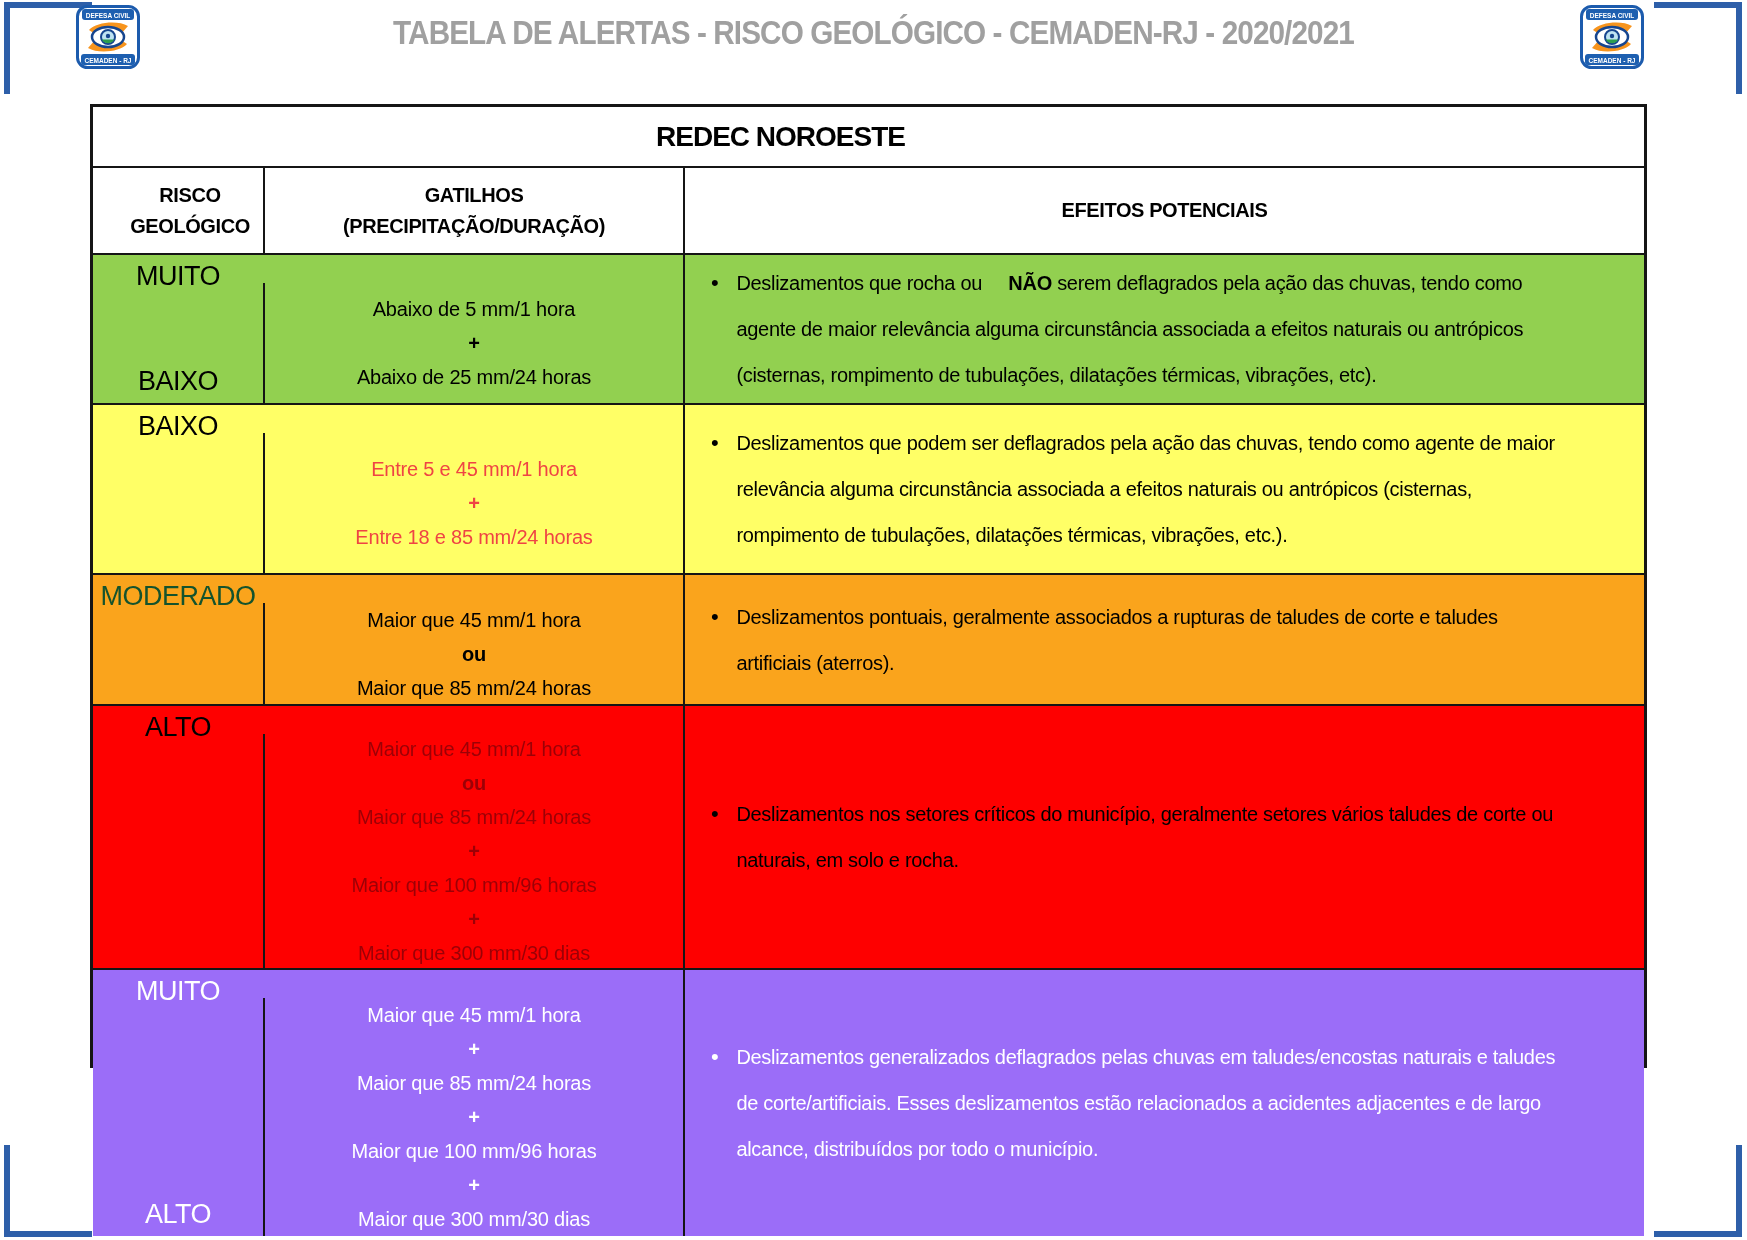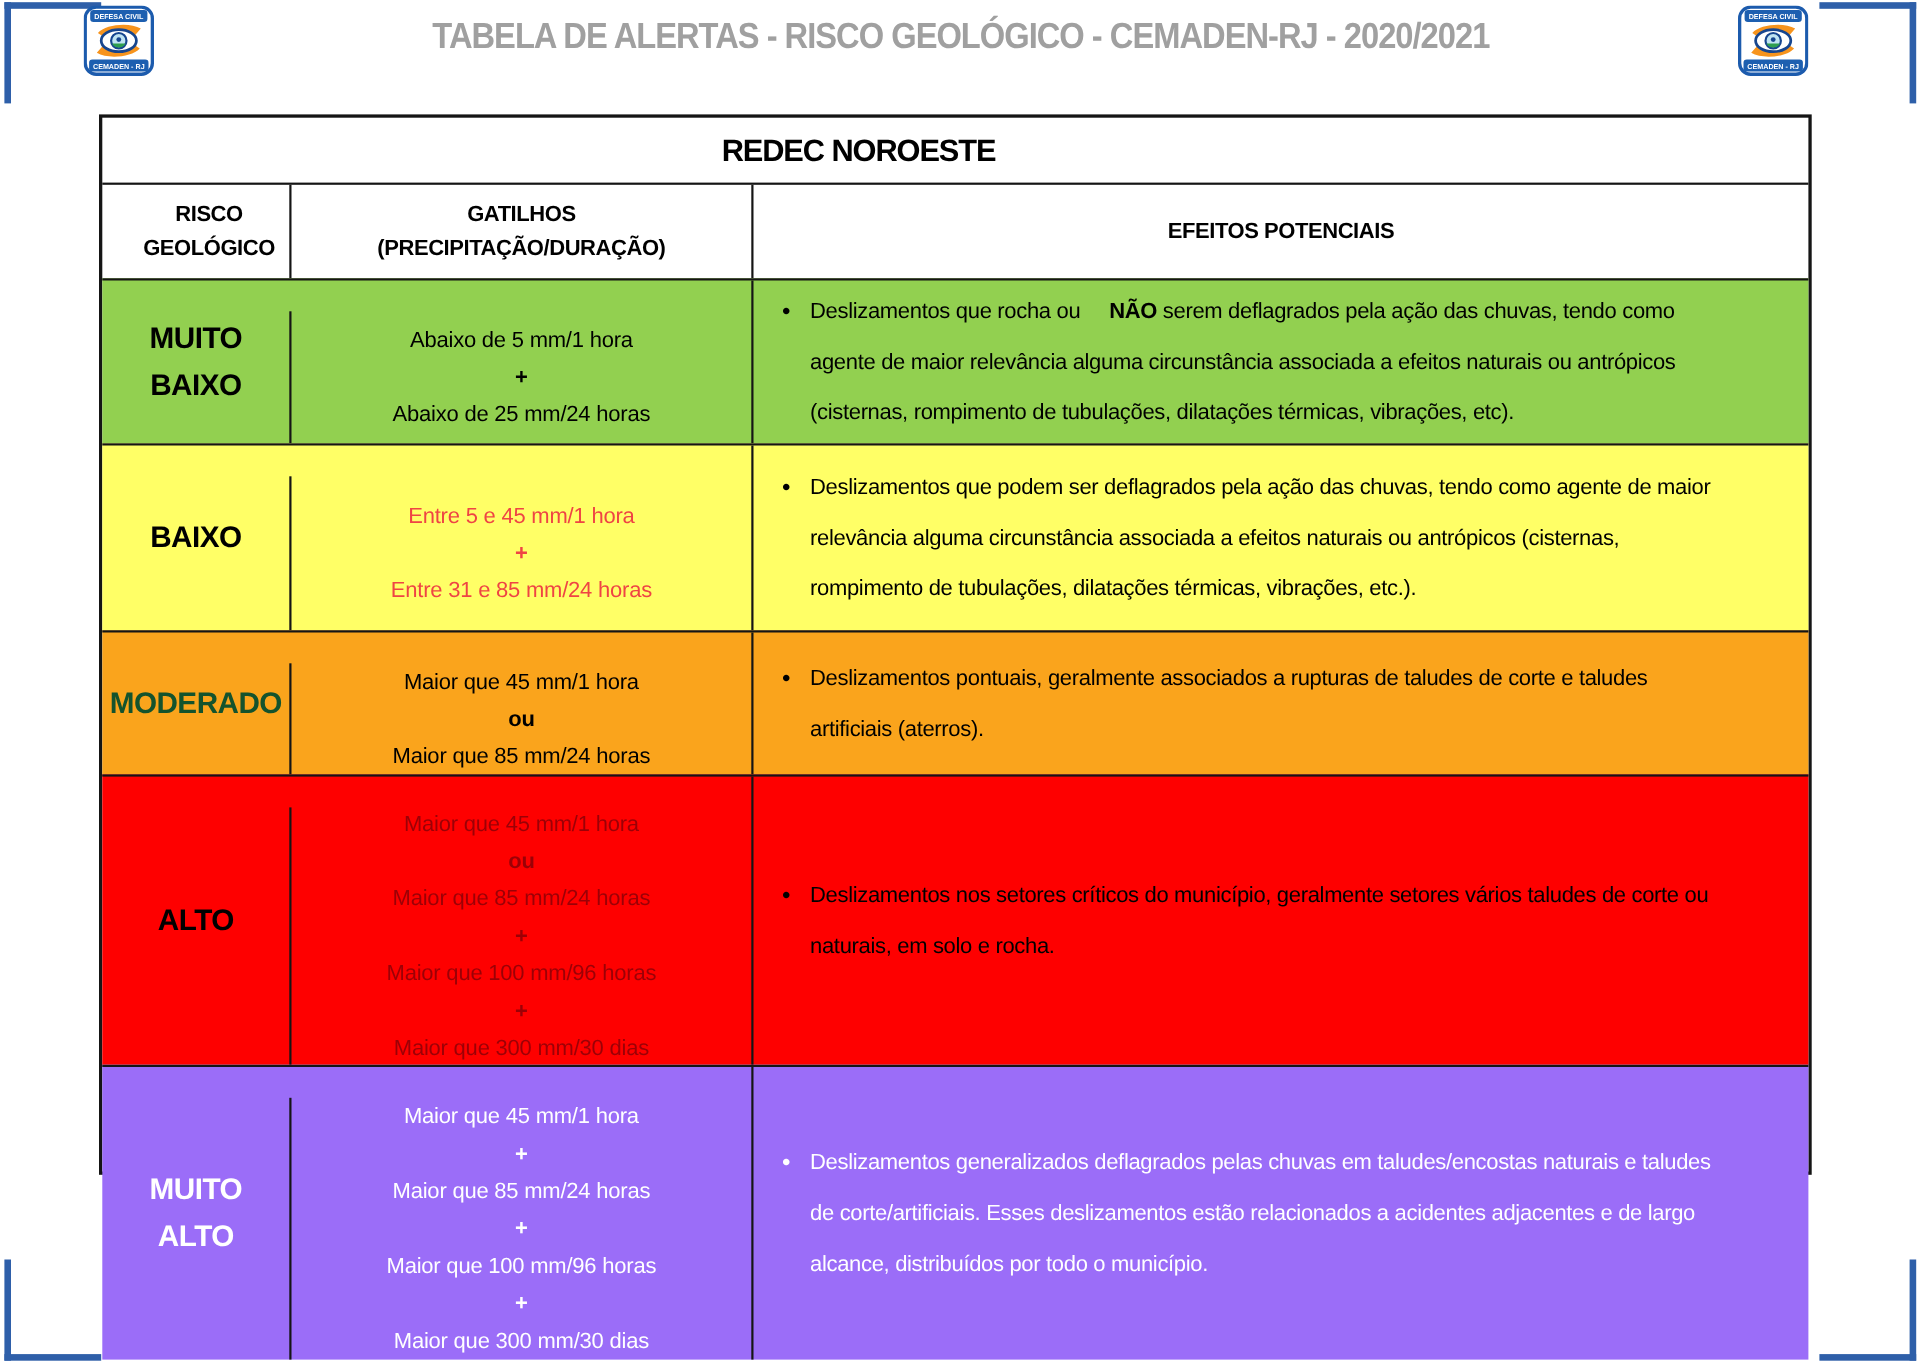--- a/index.html
+++ b/index.html
@@ -58,22 +58,22 @@
 
   .t-row{display:flex;border-top:2px solid var(--border);box-sizing:border-box;}
   .row0{flex:0 0 150px;height:150px;}
   .row1{flex:0 0 170px;height:170px;}
   .row2{flex:0 0 131px;height:131px;}
   .row3{flex:0 0 264px;height:264px;}
   .row4{flex:1;}
 
   .c-risk{
     width:170px;flex:0 0 170px;box-sizing:border-box;
-    display:flex;flex-direction:column;justify-content:center;align-items:center;
-    font-weight:bold;font-size:27px;letter-spacing:-0.5px;line-height:1.6;
+    display:flex;flex-direction:column;justify-content:space-between;align-items:center;
+    font-weight:normal;font-size:27px;letter-spacing:-0.5px;line-height:1.6;
     text-align:center;
   }
   .c-trig{
     width:420px;flex:0 0 420px;box-sizing:border-box;border-left:2px solid var(--border);
     display:flex;flex-direction:column;justify-content:center;align-items:center;
     text-align:center;font-size:20px;line-height:1.7;letter-spacing:-0.2px;margin-top:28px;
   }
   .c-trig .bold{font-weight:bold;}
   .c-eff{
     flex:1;box-sizing:border-box;border-left:2px solid var(--border);
@@ -161,21 +161,21 @@
           </div>
         </div>
       </div>
       <div class="t-row row1" style="background: rgb(255, 255, 102);">
         <div class="c-risk" style="color: rgb(0, 0, 0);">
           <div>BAIXO</div>
         </div>
         <div class="c-trig" style="color: #ef4444;">
           <div>Entre 5 e 45 mm/1 hora</div>
           <div class="bold">+</div>
-          <div>Entre 31 e 85 mm/24 horas</div>
+          <div>Entre 18 e 85 mm/24 horas</div>
         </div>
         <div class="c-eff" style="color: rgb(0, 0, 0);">
           <div class="eff-inner">
             <span class="bullet">•</span>
             <p class="eff-text"><span>Deslizamentos que podem ser deflagrados pela ação das chuvas, tendo como agente de maior relevância alguma circunstância associada a efeitos naturais ou antrópicos (cisternas, rompimento de tubulações, dilatações térmicas, vibrações, etc.).</span></p>
           </div>
         </div>
       </div>
       <div class="t-row row2" style="background: rgb(250, 164, 28);">
         <div class="c-risk" style="color: #14532d;">

